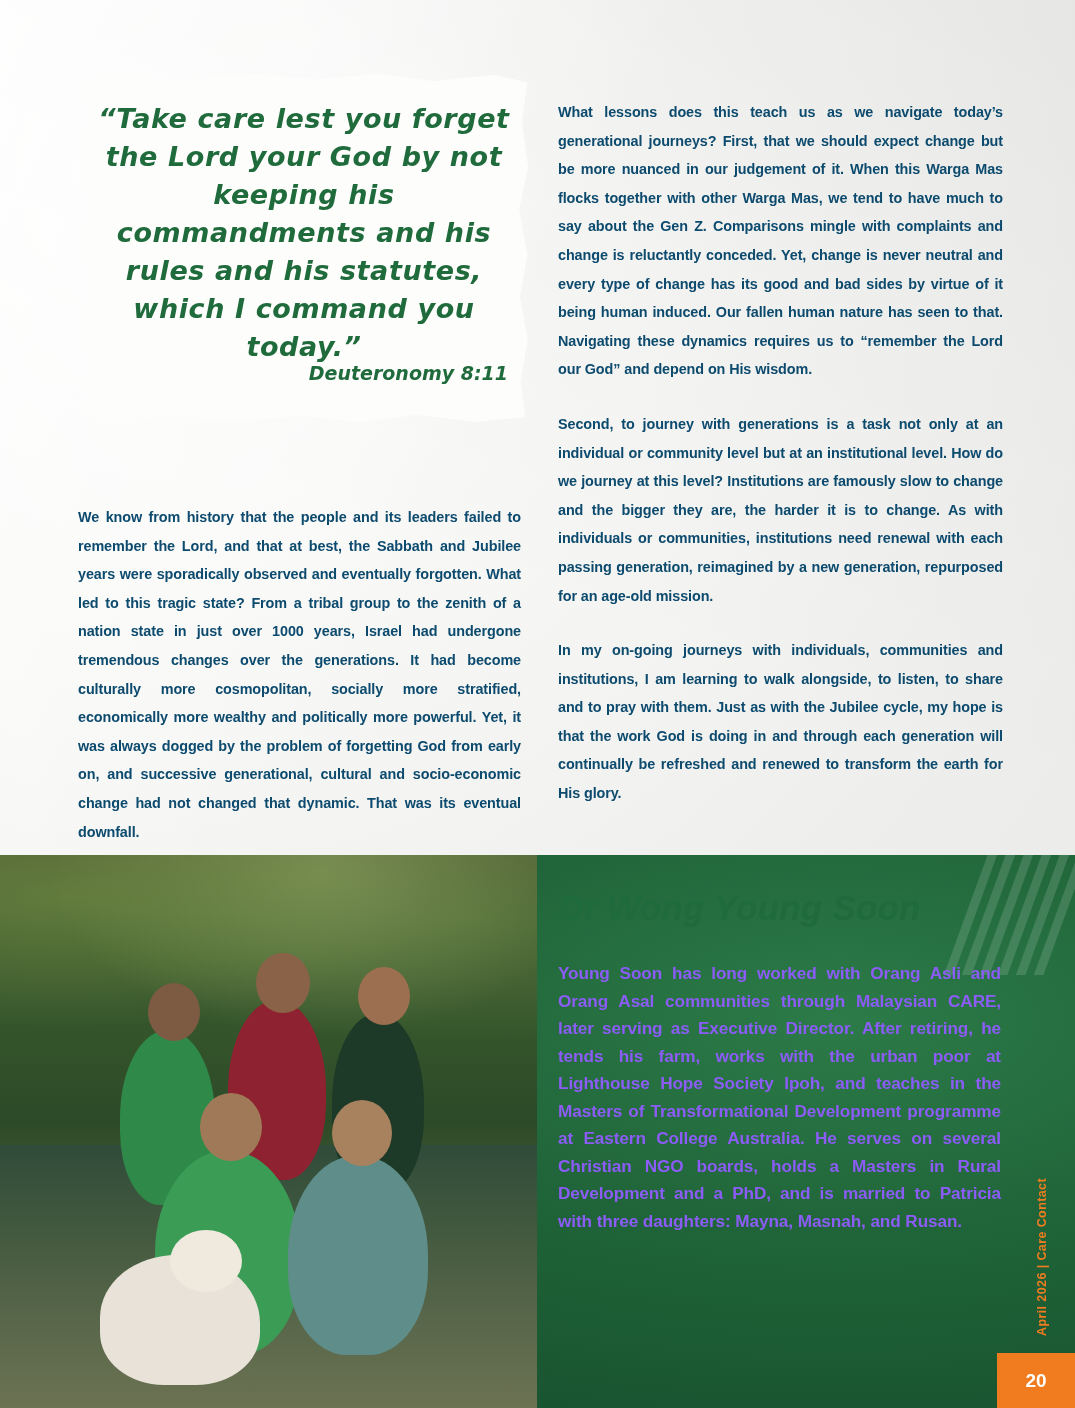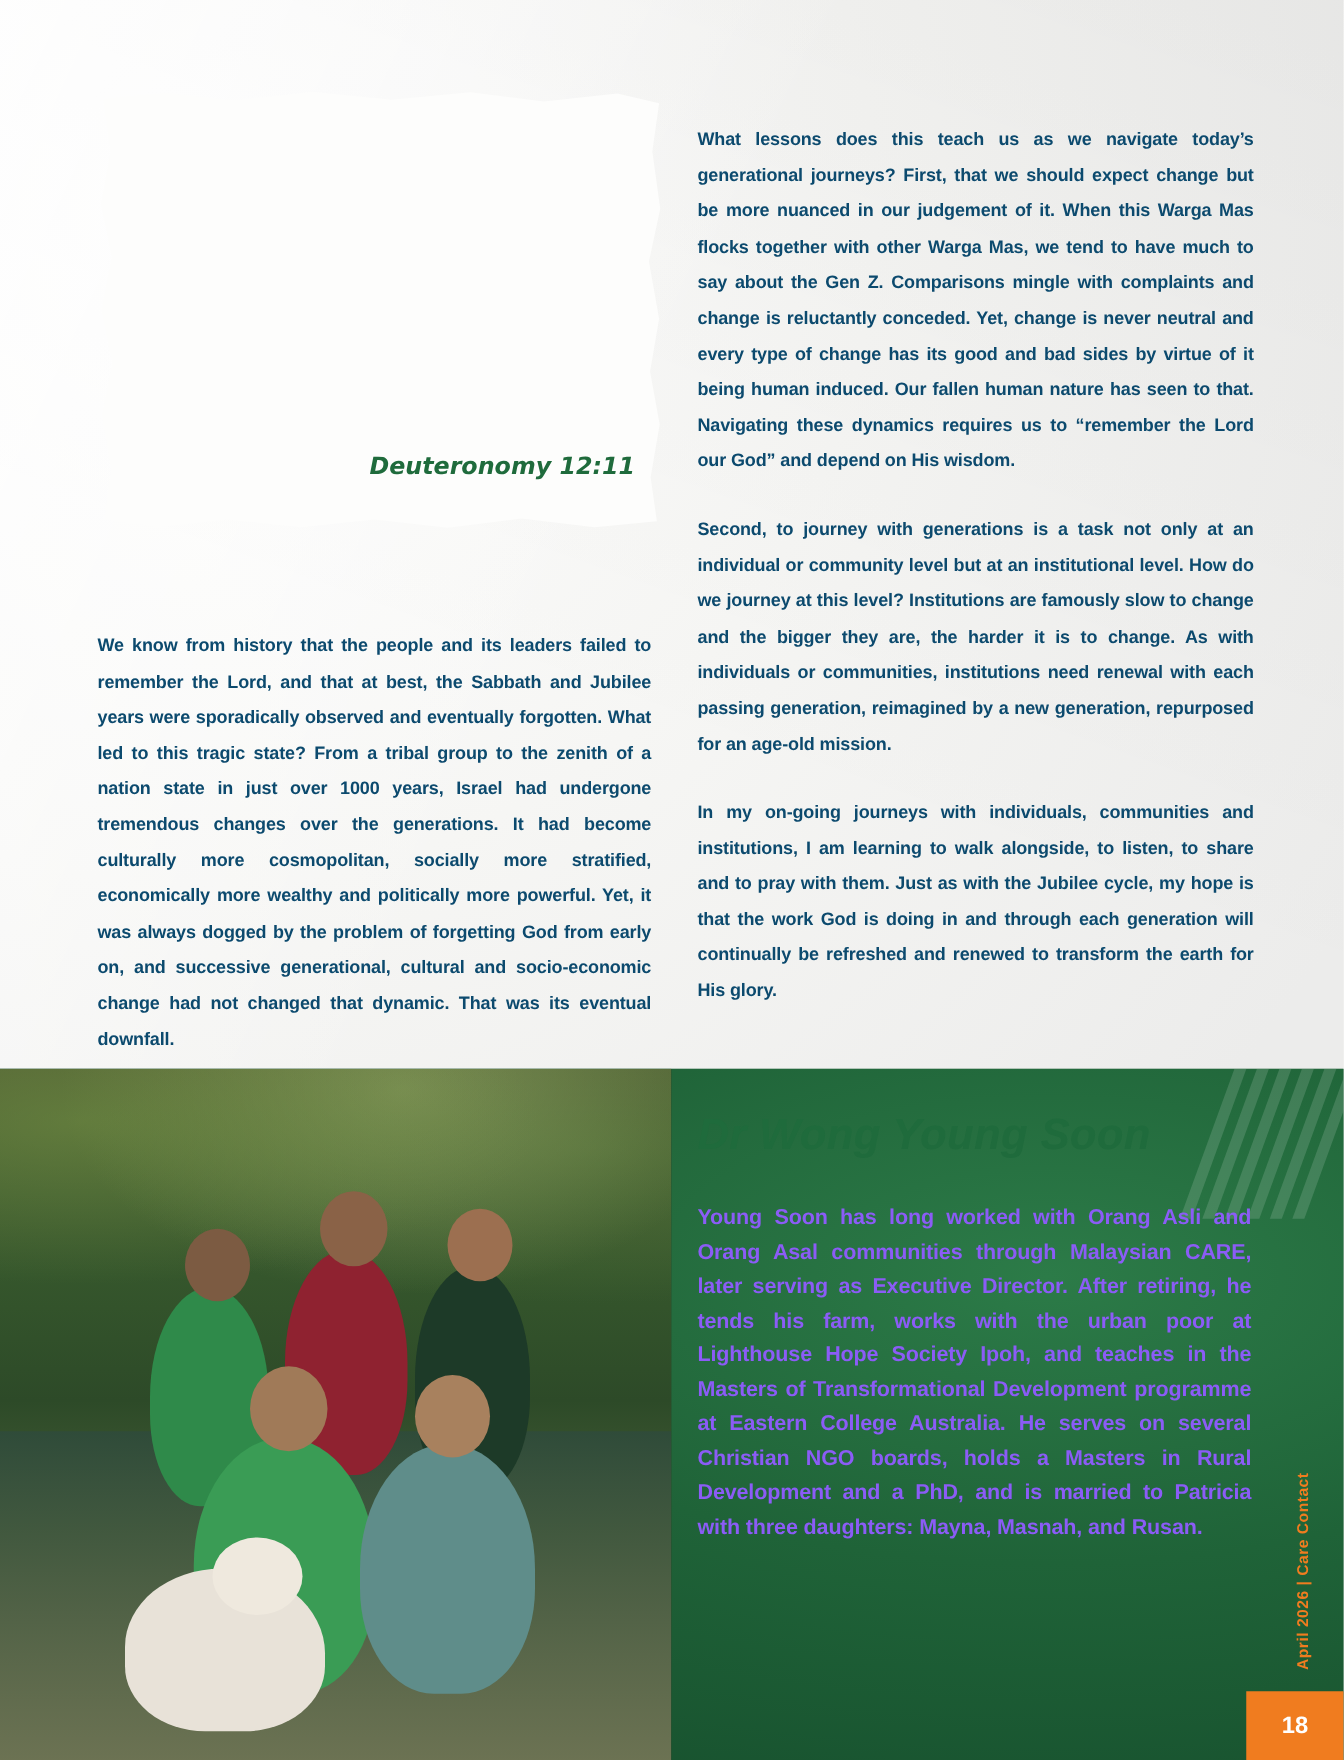--- a/index.html
+++ b/index.html
@@ -228,21 +228,22 @@
     justify-content: center;
   }
 </style>
 </head>
 <body>
 
 <div class="page">
   <div class="paper-bg"></div>
 
   <div class="quote-card"></div>
-  <div class="quote-ref">Deuteronomy 12:11</div>
+  <div class="quote-text">“Take care lest you forget the Lord your God by not keeping his commandments and his rules and his statutes, which I command you today.”</div>
+  <div class="quote-ref">Deuteronomy 8:11</div>
 
   <div class="col col-left">
     <p>We know from history that the people and its leaders failed to remember the Lord, and that at best, the Sabbath and Jubilee years were sporadically observed and eventually forgotten. What led to this tragic state? From a tribal group to the zenith of a nation state in just over 1000 years, Israel had undergone tremendous changes over the generations. It had become culturally more cosmopolitan, socially more stratified, economically more wealthy and politically more powerful. Yet, it was always dogged by the problem of forgetting God from early on, and successive generational, cultural and socio-economic change had not changed that dynamic. That was its eventual downfall.</p>
   </div>
 
   <div class="col col-right">
     <p>What lessons does this teach us as we navigate today’s generational journeys? First, that we should expect change but be more nuanced in our judgement of it. When this Warga Mas flocks together with other Warga Mas, we tend to have much to say about the Gen Z. Comparisons mingle with complaints and change is reluctantly conceded. Yet, change is never neutral and every type of change has its good and bad sides by virtue of it being human induced. Our fallen human nature has seen to that. Navigating these dynamics requires us to “remember the Lord our God” and depend on His wisdom.</p>
     <p>Second, to journey with generations is a task not only at an individual or community level but at an institutional level. How do we journey at this level? Institutions are famously slow to change and the bigger they are, the harder it is to change. As with individuals or communities, institutions need renewal with each passing generation, reimagined by a new generation, repurposed for an age-old mission.</p>
     <p>In my on-going journeys with individuals, communities and institutions, I am learning to walk alongside, to listen, to share and to pray with them. Just as with the Jubilee cycle, my hope is that the work God is doing in and through each generation will continually be refreshed and renewed to transform the earth for His glory.</p>
   </div>
@@ -281,14 +282,14 @@
         </div>
       </div>
     </div>
 
   </div>
 
   <div class="profile-title">Dr Wong Young Soon</div>
   <div class="profile-body">Young Soon has long worked with Orang Asli and Orang Asal communities through Malaysian CARE, later serving as Executive Director. After retiring, he tends his farm, works with the urban poor at Lighthouse Hope Society Ipoh, and teaches in the Masters of Transformational Development programme at Eastern College Australia. He serves on several Christian NGO boards, holds a Masters in Rural Development and a PhD, and is married to Patricia with three daughters: Mayna, Masnah, and Rusan.</div>
 
   <div class="side-text">April 2026 | Care Contact</div>
-  <div class="page-number-box">18</div>
+  <div class="page-number-box">20</div>
 </div>
 
 </body></html>

